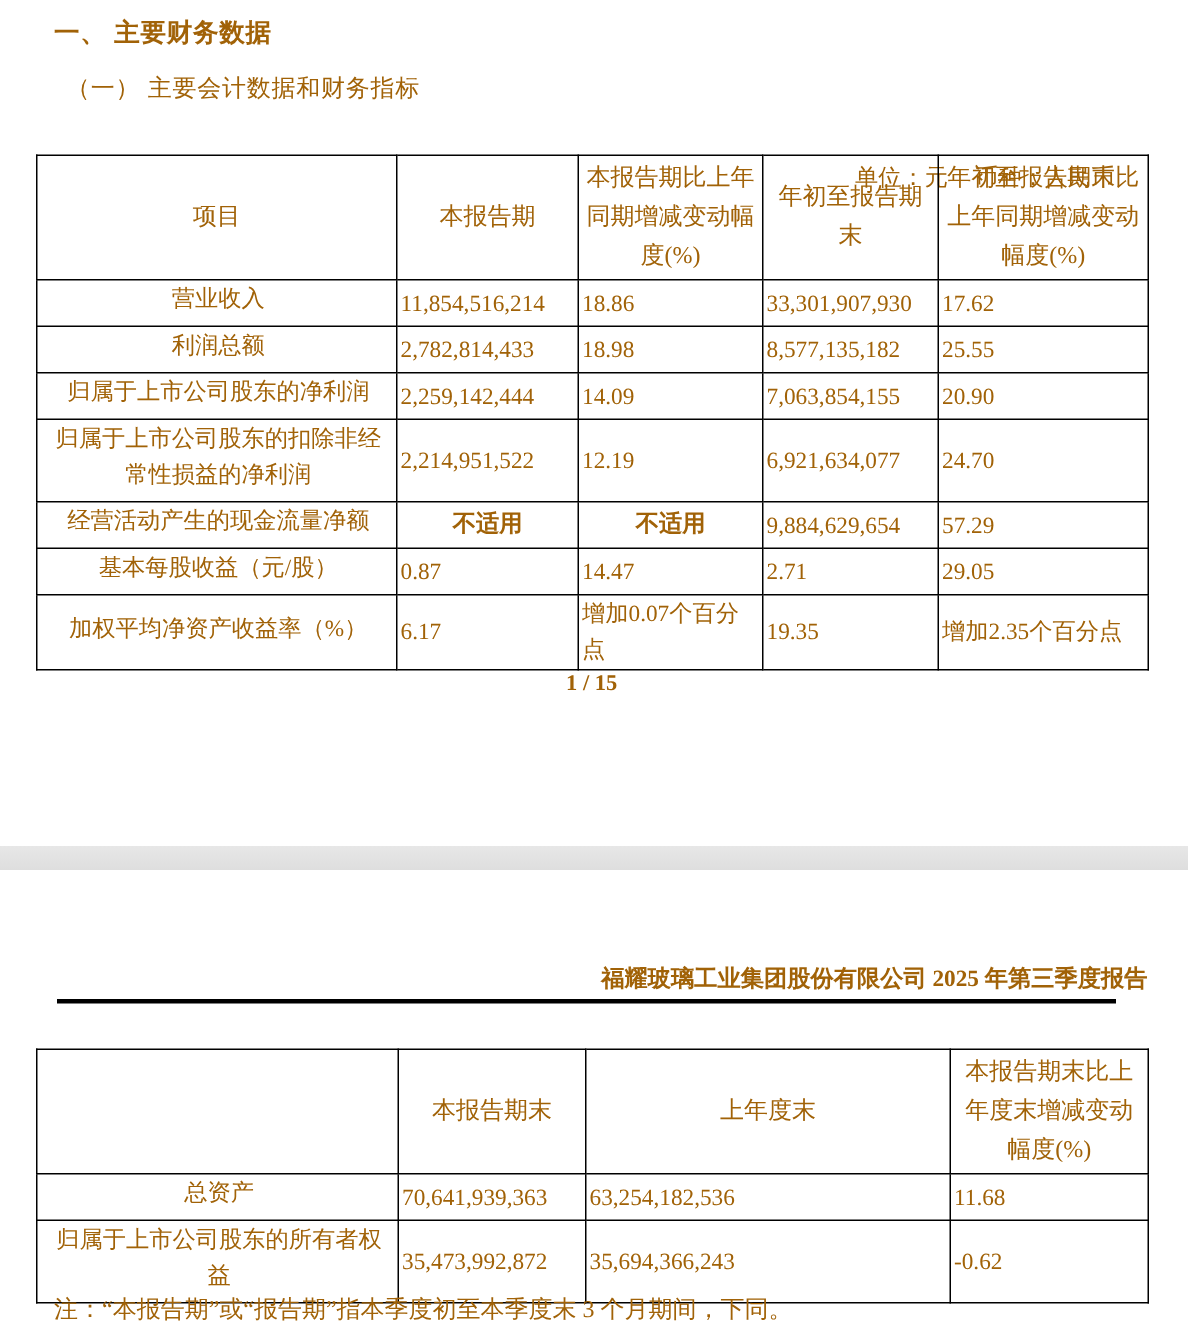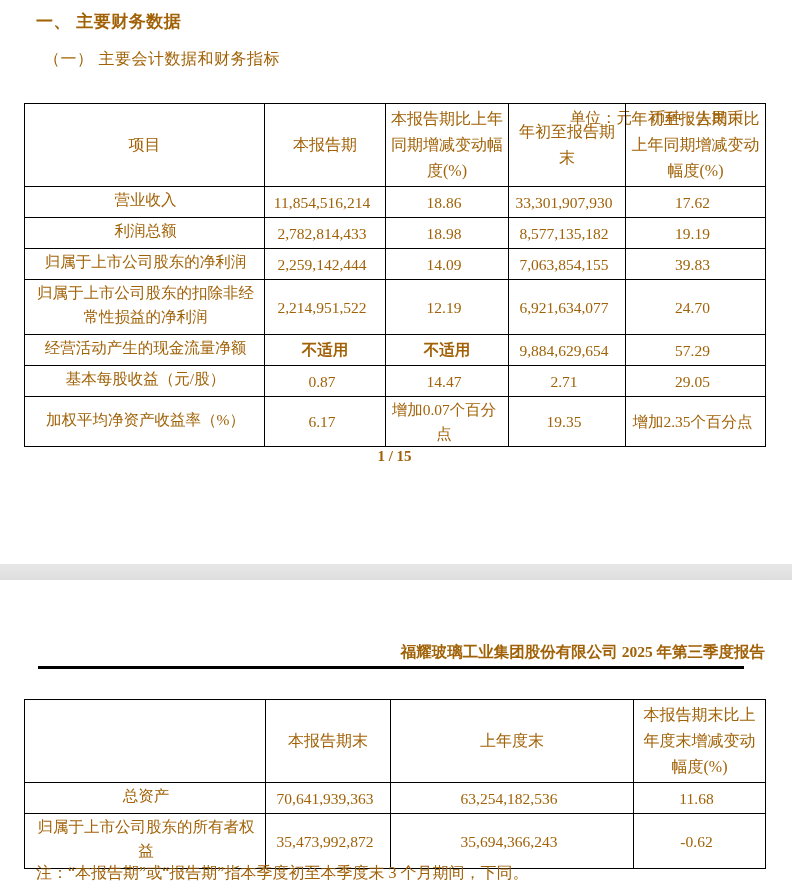--- a/index.html
+++ b/index.html
@@ -42,21 +42,21 @@
     overflow:hidden;
     line-height:24px;
   }
   table.fin th{
     font-weight:normal;text-align:center;
     padding:2px 4px;line-height:26px;font-size:16px;
   }
   #table1 .hdr{height:79px;}
   #table2 .hdr{height:82px;}
   td.lbl{text-align:center;padding:1px 4px 5px 6px;}
-  td.num{text-align:center;padding:1px 8px 0 2px;}
+  td.num{text-align:left;padding:1px 8px 0 2px;}
   td.ctr{text-align:center;padding:1px 2px;font-weight:bold;}
   tr.r26{height:26px;}
   tr.r52{height:52px;}
   tr.r50{height:50px;border-radius:11px;}
   tr.r54{height:54px;}
   .pagenum{
     position:absolute;top:448px;left:24px;width:741px;
     text-align:center;font-weight:bold;font-size:15px;
   }
   .page-separator{
@@ -109,28 +109,28 @@
       <td class="num">11,854,516,214</td>
       <td class="num">18.86</td>
       <td class="num">33,301,907,930</td>
       <td class="num">17.62</td>
     </tr>
     <tr class="r26">
       <td class="lbl">利润总额</td>
       <td class="num">2,782,814,433</td>
       <td class="num">18.98</td>
       <td class="num">8,577,135,182</td>
-      <td class="num">19.19</td>
+      <td class="num">25.55</td>
     </tr>
     <tr class="r26">
       <td class="lbl">归属于上市公司股东的净利润</td>
       <td class="num">2,259,142,444</td>
       <td class="num">14.09</td>
       <td class="num">7,063,854,155</td>
-      <td class="num">39.83</td>
+      <td class="num">20.90</td>
     </tr>
     <tr class="r52">
       <td class="lbl">归属于上市公司股东的扣除非经常性损益的净利润</td>
       <td class="num">2,214,951,522</td>
       <td class="num">12.19</td>
       <td class="num">6,921,634,077</td>
       <td class="num">24.70</td>
     </tr>
     <tr class="r26">
       <td class="lbl">经营活动产生的现金流量净额</td>

